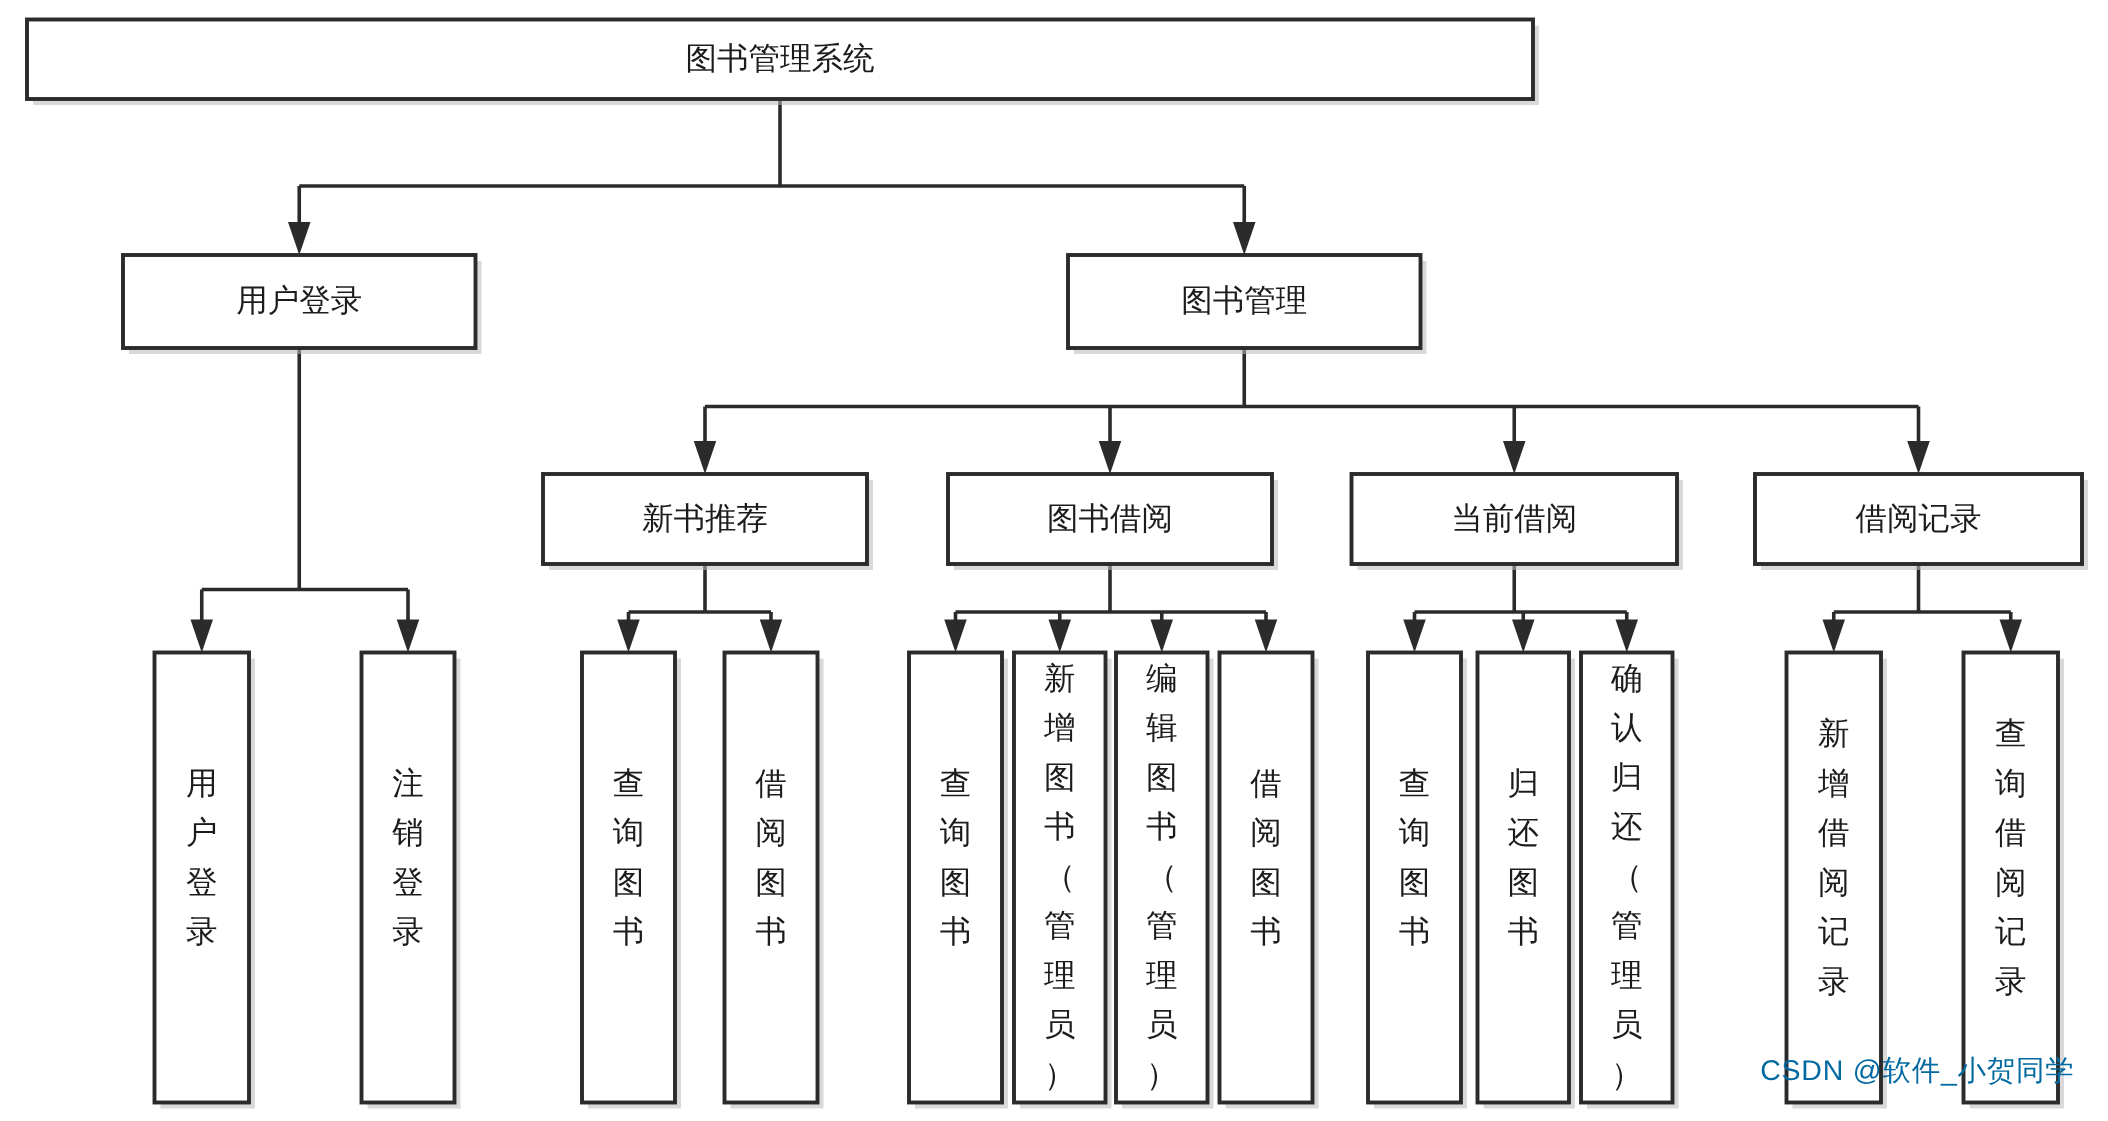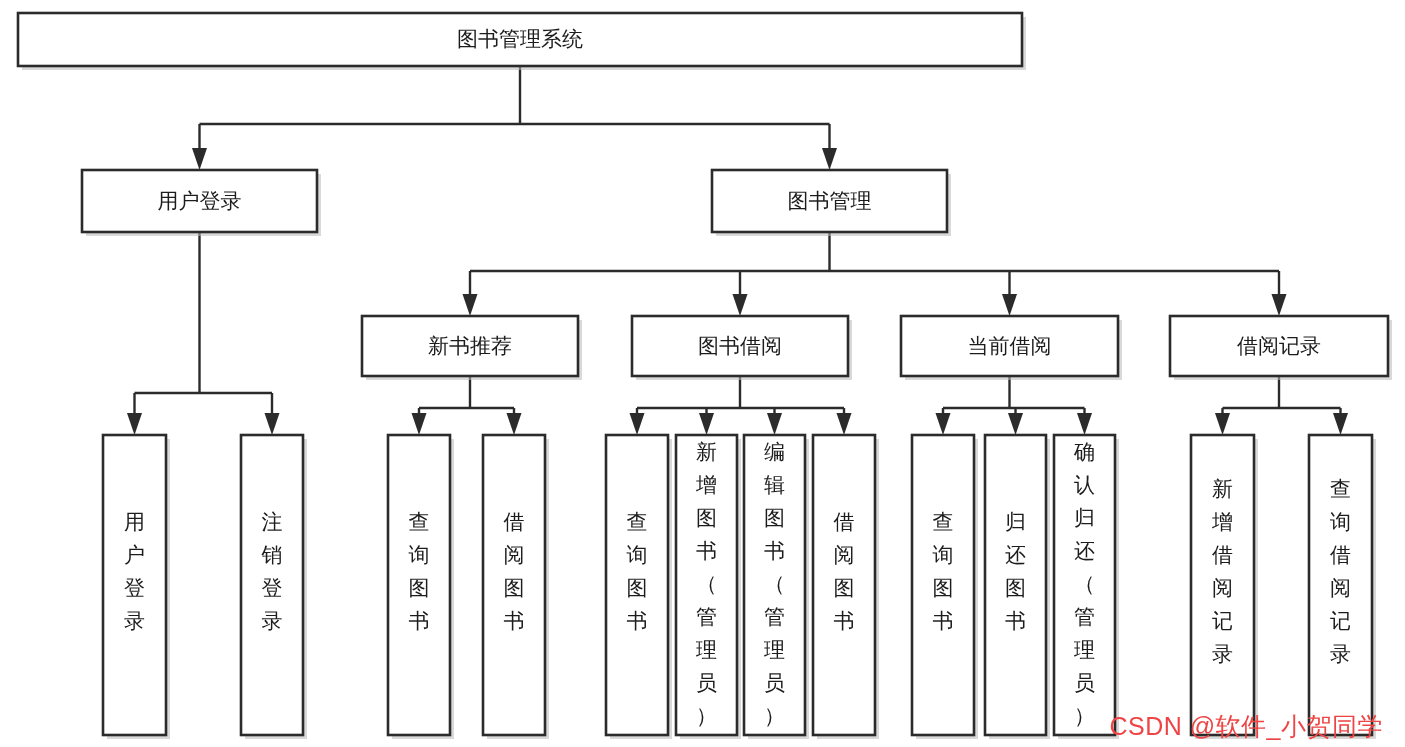--- a/index.html
+++ b/index.html
@@ -55,24 +55,24 @@
     fill: none;
     stroke-linecap: butt;
   }
   .edge-arrow {
     fill: #2b2b2b;
     stroke: none;
   }
   .watermark {
     position: absolute;
     right: 12px;
-    bottom: 4px;
-    font-family: "Liberation Sans", "DejaVu Sans", sans-serif;
-    font-size: 25px;
-    color: #ef4444;
+    bottom: 20px;
+    font-family: "Liberation Sans", "DejaVu Sans", sans-serif;
+    font-size: 19px;
+    color: #0369a1;
     letter-spacing: 0.5px;
     white-space: nowrap;
     user-select: none;
   }
 </style>
 </head>
 <body>
 
 <div id="diagram-root">
   <svg id="tree-svg" viewBox="0 0 1405 747">

